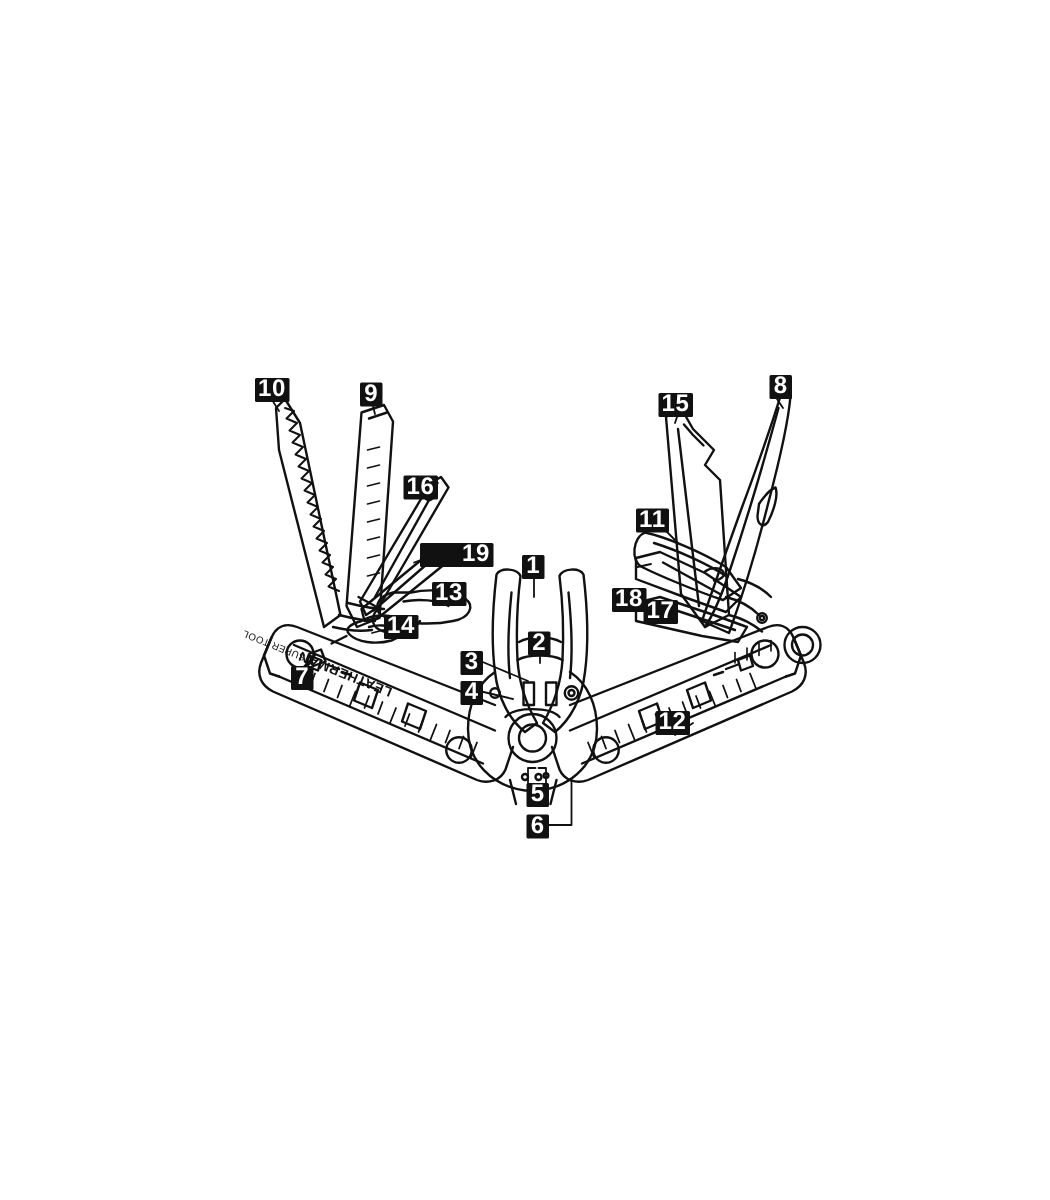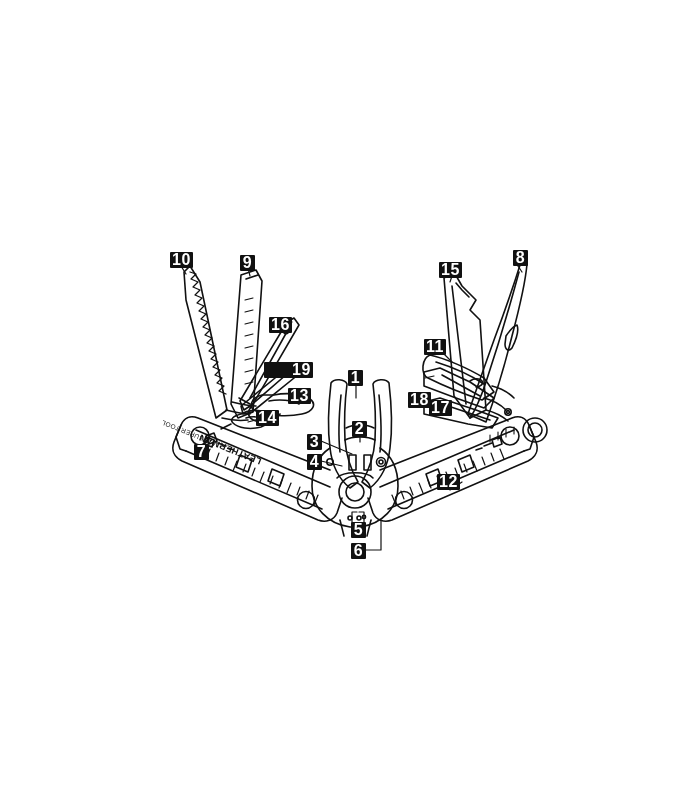--- a/index.html
+++ b/index.html
@@ -355,16 +355,16 @@
       <div class="callout" style="left: 240px; top: 255px;">9</div>
       <div class="callout wide" style="left: 170px; top: 252px;">10</div>
       <div class="callout wide" style="left: 424px; top: 339px;">11</div>
       <div class="callout wide" style="left: 437px; top: 474px;">12</div>
       <div class="callout wide" style="left: 288px; top: 388px;">13</div>
       <div class="callout wide" style="left: 244px; top: 410px; margin-left: 12px;">14</div>
       <div class="callout wide" style="left: 439px; top: 262px;">15</div>
       <div class="callout wide" style="left: 269px; top: 317px; text-align: center;">16</div>
       <div class="callout wide" style="left: 414px; top: 400px; margin-left: 15px;">17</div>
       <div class="callout wide" style="left: 408px; top: 392px;">18</div>
-      <div class="callout wide" style="left: 264px; top: 362px; padding-left: 28px;">19</div>
+      <div class="callout wide" style="left: 280px; top: 362px; padding-left: 28px;">19</div>
     </div>
 
 </div>
 
 </body></html>

